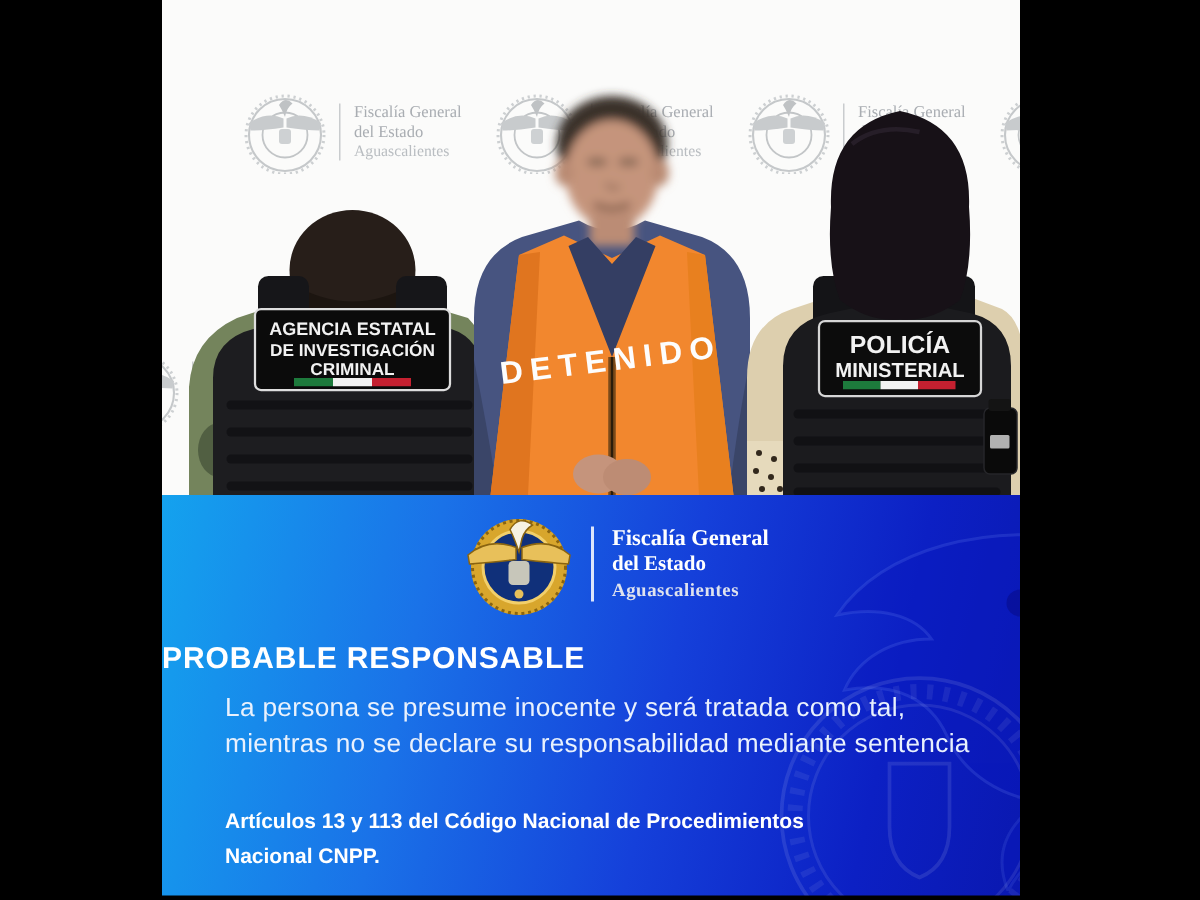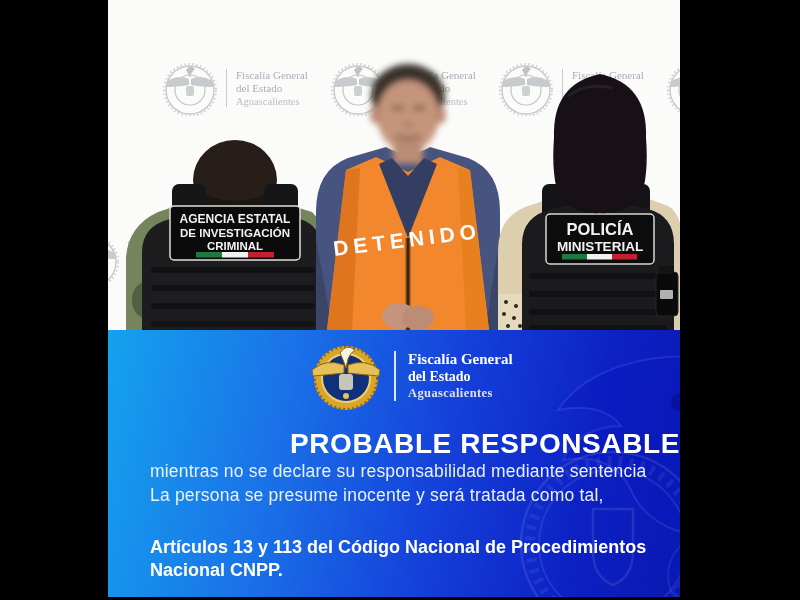--- a/index.html
+++ b/index.html
@@ -20,25 +20,25 @@
   .banner{position:relative;width:572px;height:267px;overflow:hidden;
     background:linear-gradient(102deg,#14a2ee 0%,#1a72e8 30%,#1540da 58%,#0c20c4 82%,#0a18b0 100%);}
   .eagle-wm{position:absolute;top:14px;right:-58px;opacity:.75;}
   .seal-wm{position:absolute;bottom:-52px;right:-38px;}
   .logo-row{position:absolute;left:202px;top:10px;display:flex;align-items:center;}
   .logo-divider{width:2px;height:50px;background:rgba(255,255,255,.85);margin:0 12px;flex:none;}
   .logo-text{font-family:"Liberation Serif",serif;color:#ffffff;line-height:17px;}
   .logo-text .t1{font-size:15px;font-weight:bold;}
   .logo-text .t2{font-size:14px;font-weight:bold;}
   .logo-text .t3{font-size:12.5px;font-weight:bold;color:#dfe3ee;letter-spacing:.4px;}
-  .banner-title{position:absolute;top:98px;left:0;width:100%;text-align:right;color:#fff;
-    font-size:28px;font-weight:bold;letter-spacing:.6px;}
+  .banner-title{position:absolute;top:98px;left:0;width:100%;text-align:left;color:#fff;
+    font-size:20px;font-weight:bold;letter-spacing:.6px;}
   .banner-body{position:absolute;top:130px;left:42px;color:#e9f1fd;font-size:17.5px;
     line-height:23.5px;letter-spacing:.2px;}
-  .banner-legal{position:absolute;top:206px;left:42px;color:#fff;font-size:18px;
+  .banner-legal{position:absolute;top:206px;left:42px;color:#fff;font-size:14px;
     font-weight:bold;line-height:23px;}
 </style>
 </head>
 <body>
 
 <div class="content">
 
   <div class="photo">
 
     <div class="wm-row r1">
@@ -315,22 +315,22 @@
       <div class="logo-text">
         <div class="t1">Fiscalía General</div>
         <div class="t2">del Estado</div>
         <div class="t3">Aguascalientes</div>
       </div>
     </div>
 
     <div class="banner-title">PROBABLE RESPONSABLE</div>
 
     <div class="banner-body">
+      <div>La persona se presume inocente y será tratada como tal,</div>
       <div>mientras no se declare su responsabilidad mediante sentencia</div>
-      <div>La persona se presume inocente y será tratada como tal,</div>
     </div>
 
     <div class="banner-legal">
       <div>Artículos 13 y 113 del Código Nacional de Procedimientos</div>
       <div>Nacional CNPP.</div>
     </div>
   </div>
 </div>
 
 </body></html>

